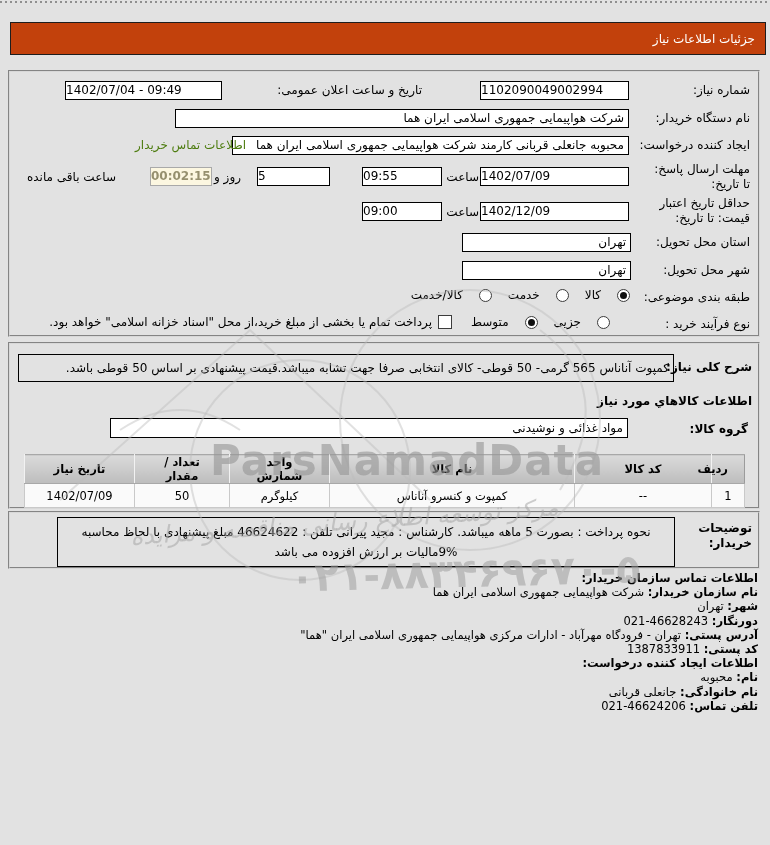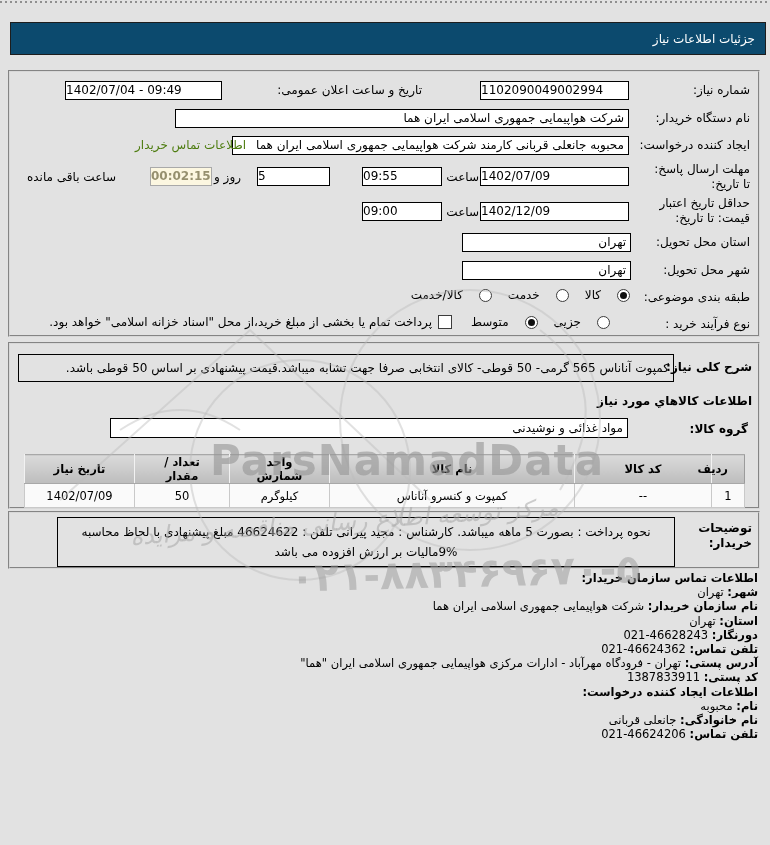--- a/index.html
+++ b/index.html
@@ -5,21 +5,21 @@
   html,body{margin:0;padding:0;}
   body{
     width:770px;height:845px;position:relative;overflow:hidden;
     background:#e2e2e2;direction:rtl;
     font-family:"DejaVu Sans","Liberation Sans",sans-serif;
     font-size:12px;color:#000;
   }
   .dotline{position:absolute;top:1px;left:0;width:770px;height:2px;
     background-image:repeating-linear-gradient(90deg,#8f8f8f 0 2px,transparent 2px 5px);}
   .titlebar{position:absolute;left:10px;top:22px;width:744px;height:31px;
-    background:#0c4a6e;border:1px solid #1d1d1d;color:#fff;
+    background:#c2410c;border:1px solid #1d1d1d;color:#fff;
     display:flex;align-items:center;padding-right:10px;box-sizing:content-box;}
   .panel{position:absolute;left:8px;width:748px;border:2px groove #d8d8d8;background:#e2e2e2;}
   #panel1{top:70px;height:263px;}
   #panel2{top:342px;height:163px;}
   #panel3{top:511px;height:54px;}
   .lbl{position:absolute;white-space:nowrap;line-height:14px;}
   .lblw{position:absolute;line-height:15px;text-align:right;}
   .b{font-weight:bold;}
   .ibox{position:absolute;background:#fff;border:1px solid #000;height:17px;line-height:17px;
     font-size:12px;overflow:hidden;white-space:nowrap;}
@@ -170,25 +170,23 @@
 <div class="panel" id="panel3">
   <span class="lblw b" style="right:6px;top:8px;width:74px">توضیحات خریدار:</span>
   <div class="obox" style="left:47px;top:4px;width:616px;height:44px;text-align:center;padding-top:4px">
     <div style="line-height:20px;white-space:nowrap">نحوه پرداخت : بصورت 5 ماهه میباشد. کارشناس : مجید پیرانی تلفن : 46624622 مبلغ پیشنهادی با لحاظ محاسبه</div>
     <div style="line-height:20px">9%مالیات بر ارزش افزوده می باشد</div>
   </div>
 </div>
 
 <div class="contact">
   <div class="b">اطلاعات تماس سازمان خریدار:</div>
+  <div><span class="b">نام سازمان خریدار:</span> <span>شرکت هواپیمایی جمهوری اسلامی ایران هما</span></div>
   <div><span class="b">شهر:</span> <span>تهران</span></div>
-  <div><span class="b">نام سازمان خریدار:</span> <span>شرکت هواپیمایی جمهوری اسلامی ایران هما</span></div>
-  <div><span class="b">استان:</span> <span>تهران</span></div>
   <div><span class="b">دورنگار:</span> <span>46628243-021</span></div>
-  <div><span class="b">تلفن تماس:</span> <span>46624362-021</span></div>
   <div><span class="b">آدرس پستی:</span> <span>تهران - فرودگاه مهرآباد - ادارات مرکزی هواپیمایی جمهوری اسلامی ایران "هما"</span></div>
   <div><span class="b">کد پستی:</span> <span>1387833911</span></div>
   <div class="b">اطلاعات ایجاد کننده درخواست:</div>
   <div><span class="b">نام:</span> <span>محبوبه</span></div>
   <div><span class="b">نام خانوادگی:</span> <span>جانعلی قربانی</span></div>
   <div><span class="b">تلفن تماس:</span> <span>46624206-021</span></div>
 </div>
 
 <svg class="wm wm-svg" width="770" height="845" viewBox="0 0 770 845">
   <g fill="none" stroke="#bdbdbd" stroke-opacity="0.45" stroke-width="2">

